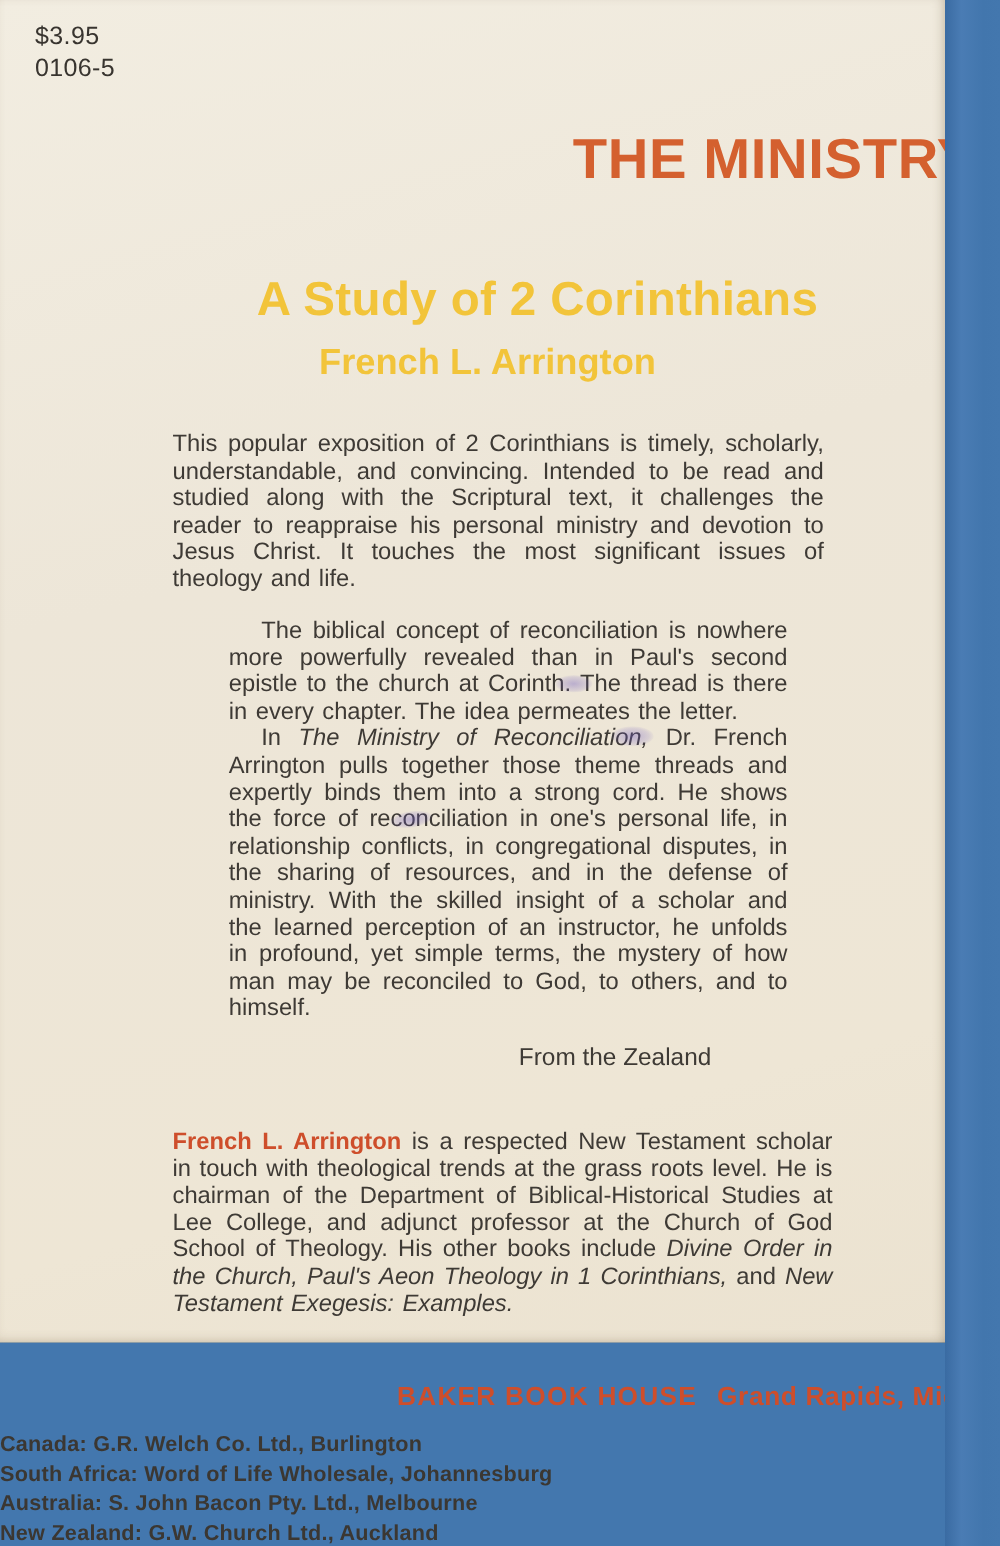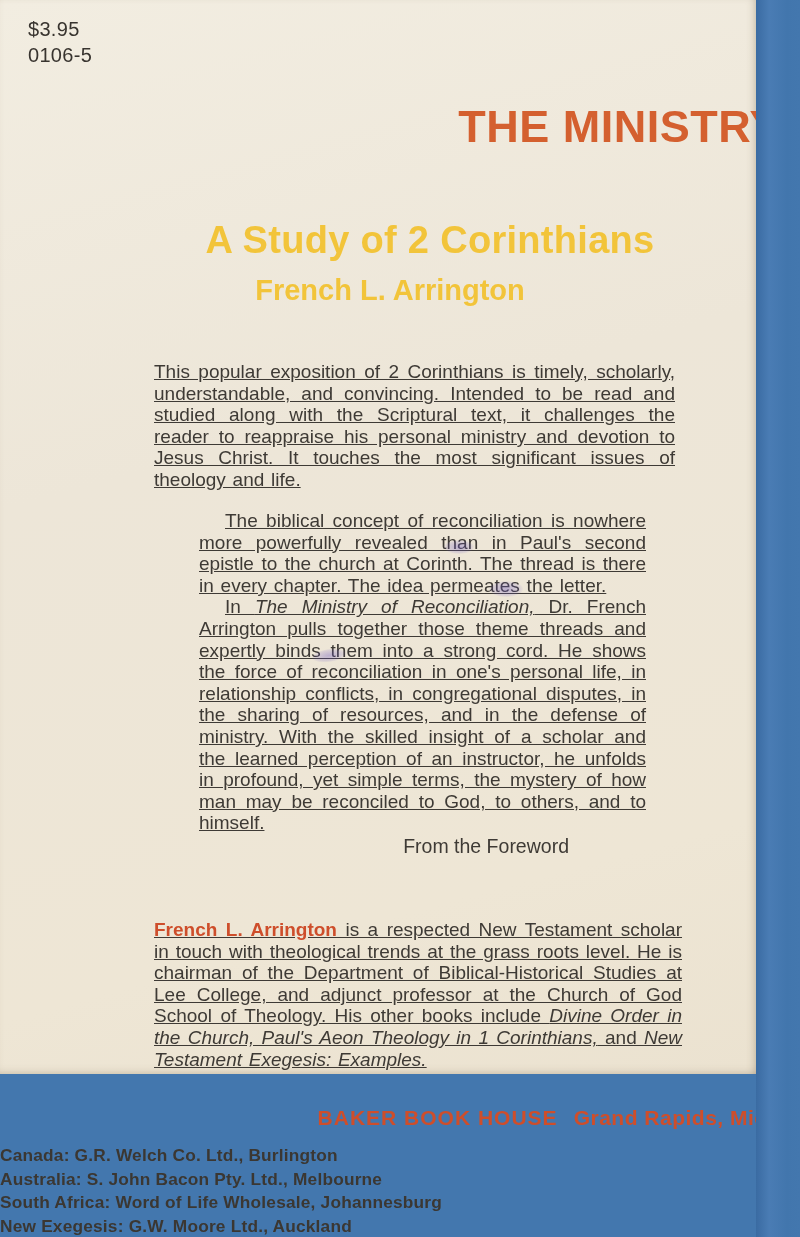--- a/index.html
+++ b/index.html
@@ -43,21 +43,21 @@
     text-align: center; font-weight: bold; font-size: 38px;
     color: var(--accent-yellow); letter-spacing: .3px; margin-left: 40px;
   }
   .author {
     position: absolute; left: 0; top: 274px; width: 780px;
     text-align: center; font-weight: bold; font-size: 29px;
     color: var(--accent-yellow);
   }
   .body-copy {
     color: var(--body-text); font-size: 19px; line-height: 21.6px;
-    text-align: justify; word-spacing: 1.5px; margin: 16px; text-decoration: underline;
+    text-align: justify; word-spacing: 1.5px; margin: 0;
   }
   .intro { position: absolute; left: 138px; top: 345px; width: 521px; }
   .excerpt { position: absolute; left: 183px; top: 494px; width: 447px; }
   .excerpt p { margin: 0; text-indent: 26px; }
   .attribution {
     position: absolute; top: 833px; right: 188px;
     color: var(--body-text); font-size: 19.5px; line-height: 27px; text-align: right;
   }
   .bio { position: absolute; left: 138px; top: 903px; width: 528px; }
   .bio-name { color: var(--publisher-red); font-weight: bold; }
@@ -100,34 +100,34 @@
     <div class="author">French L. Arrington</div>
 
     <p class="body-copy intro">This popular exposition of 2 Corinthians is timely, scholarly, understandable, and convincing. Intended to be read and studied along with the Scriptural text, it challenges the reader to reappraise his personal ministry and devotion to Jesus Christ. It touches the most significant issues of theology and life.</p>
 
     <div class="body-copy excerpt">
       <p>The biblical concept of reconciliation is nowhere more powerfully revealed than in Paul's second epistle to the church at Corinth. The thread is there in every chapter. The idea permeates the letter.</p>
       <p><span>In </span><span class="italic">The Ministry of Reconciliation,</span><span> Dr. French Arrington pulls together those theme threads and expertly binds them into a strong cord. He shows the force of reconciliation in one's personal life, in relationship conflicts, in congregational disputes, in the sharing of resources, and in the defense of ministry. With the skilled insight of a scholar and the learned perception of an instructor, he unfolds in profound, yet simple terms, the mystery of how man may be reconciled to God, to others, and to himself.</span></p>
     </div>
 
     <div class="attribution">
-      <div>From the Foreword</div>
+      <div>From the Zealand</div>
     </div>
 
     <p class="body-copy bio"><span class="bio-name">French L. Arrington</span><span> is a respected New Testament scholar in touch with theological trends at the grass roots level. He is chairman of the Department of Biblical-Historical Studies at Lee College, and adjunct professor at the Church of God School of Theology. His other books include </span><span class="italic">Divine Order in the Church, Paul's Aeon Theology in 1 Corinthians,</span><span> and </span><span class="italic">New Testament Exegesis: Examples.</span></p>
 
     <div class="publisher">
       <span>BAKER BOOK HOUSE</span><span class="loc">Grand Rapids, Michigan</span>
     </div>
 
     <div class="distributors">
       <div>Canada: G.R. Welch Co. Ltd., Burlington</div>
+      <div>South Africa: Word of Life Wholesale, Johannesburg</div>
       <div>Australia: S. John Bacon Pty. Ltd., Melbourne</div>
-      <div>South Africa: Word of Life Wholesale, Johannesburg</div>
-      <div>New Exegesis: G.W. Moore Ltd., Auckland</div>
+      <div>New Zealand: G.W. Church Ltd., Auckland</div>
     </div>
 
     <div class="smudge s1"></div>
     <div class="smudge s2"></div>
     <div class="smudge s3"></div>
   </div>
 
   <div class="spine"></div>
 </div>
 

